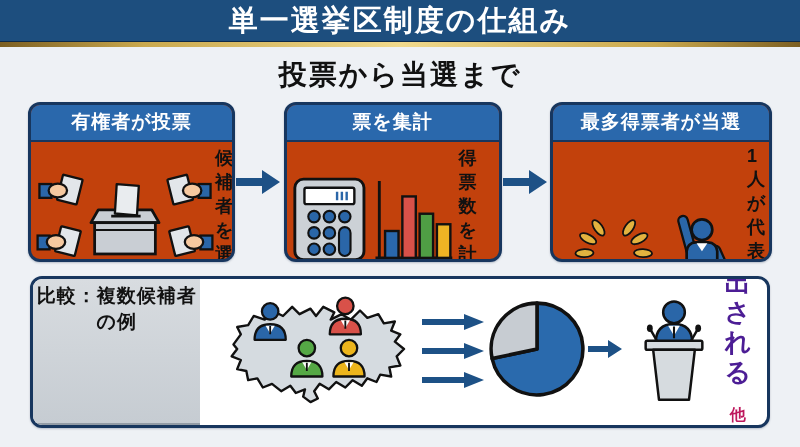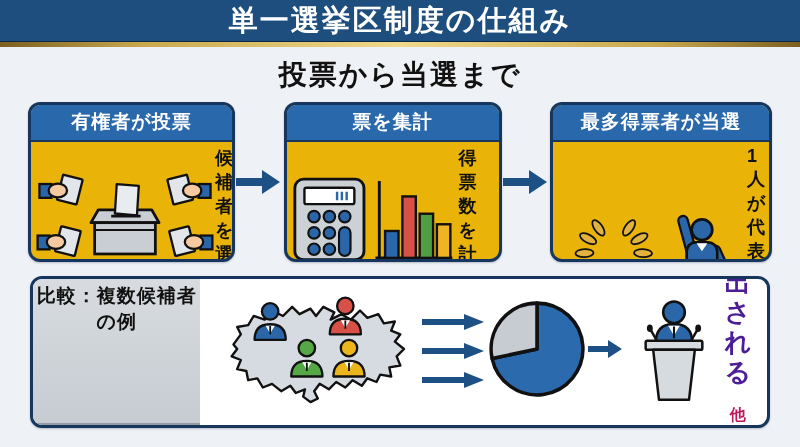--- a/index.html
+++ b/index.html
@@ -9,21 +9,21 @@
   
   .hdr { height:41px; background:#1d4e7e; display:flex; align-items:center; justify-content:center; }
   .hdr h1 { color:#ffffff; font-size:29px; font-weight:bold; letter-spacing:2px; }
   .gold { height:6px; background:linear-gradient(90deg,#7c5f22 0%, #caa94e 18%, #f0d98c 50%, #caa94e 82%, #7c5f22 100%); border-top:1px solid #0e2a49; }
 
   
   .subtitle { text-align:center; font-size:28px; font-weight:bold; color:#111; padding:9px 0 7px; letter-spacing:2px; }
 
   
   .flow { display:flex; align-items:center; justify-content:space-between; padding:0 28px; height:162px; }
-  .card { background:#eab308; border:3px solid #17365e; border-radius:12px; overflow:hidden; height:160px; display:flex; flex-direction:column; box-shadow:0 1px 2px rgba(20,40,70,.25); }
+  .card { background:#c2410c; border:3px solid #17365e; border-radius:12px; overflow:hidden; height:160px; display:flex; flex-direction:column; box-shadow:0 1px 2px rgba(20,40,70,.25); }
   .card.c1 { width:207px; } .card.c2 { width:218px; } .card.c3 { width:222px; }
   .card-h { background:#2a68ac; border-bottom:2px solid #17365e; color:#fff; font-size:19px; font-weight:bold; text-align:center; padding:4px 0 5px; letter-spacing:1px; }
   .card-b { flex:1; display:flex; flex-direction:row; align-items:center; justify-content:space-between; padding:4px 4px 6px; }
   .icon-zone { flex:1; display:flex; align-items:center; justify-content:center; }
   .caption { font-size:18px; font-weight:bold; color:#111; letter-spacing:1px; padding-bottom:2px; }
   .flow-arrow { flex:0 0 auto; display:flex; align-items:center; }
 
   
   .compare { margin:13px 30px 0; height:152px; background:#fff; border:3px solid #17365e; border-radius:12px; overflow:hidden; display:flex; flex-direction:row; box-shadow:0 1px 2px rgba(20,40,70,.25); }
   .compare-h { background:linear-gradient(180deg,#d8dcе0,#c6ccd2); background:linear-gradient(180deg,#d8dce0,#c6ccd2); border-bottom:2px solid #939ca6; text-align:center; font-size:19px; font-weight:bold; color:#111; padding:4px 0 5px; letter-spacing:1px; }

